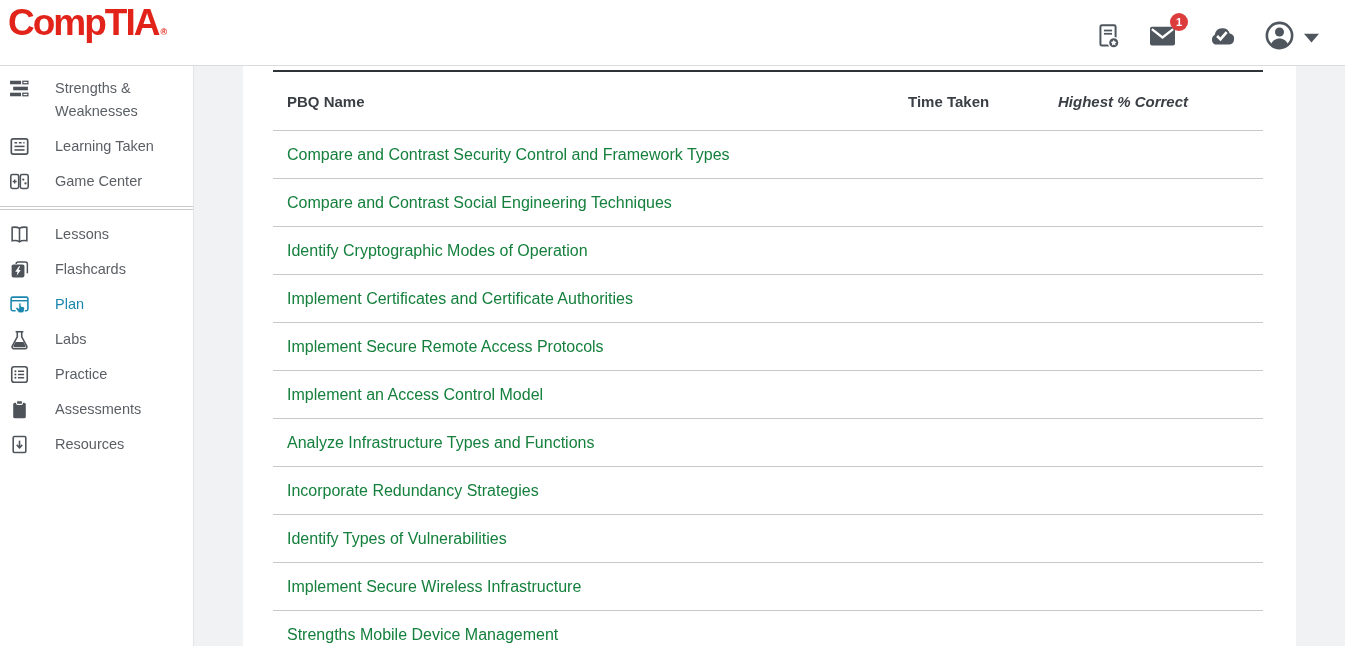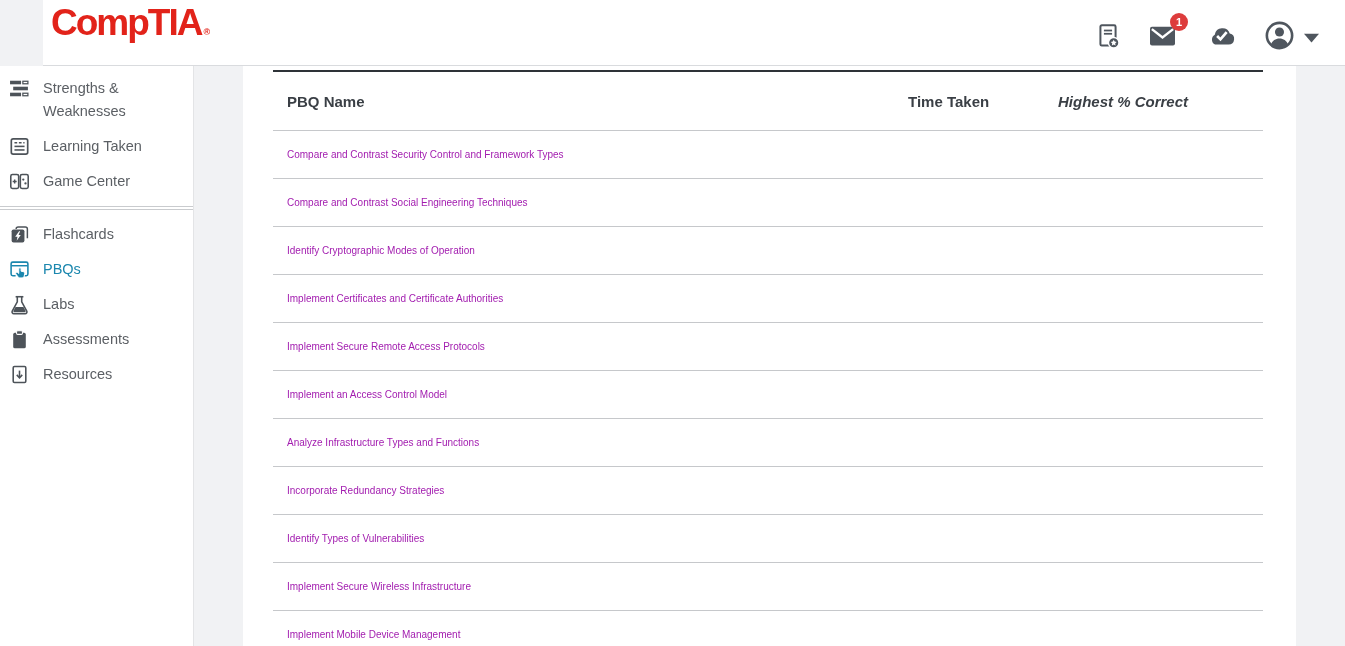--- a/index.html
+++ b/index.html
@@ -8,21 +8,20 @@
     width:1345px; height:646px; overflow:hidden;
     font-family:"Liberation Sans", sans-serif;
     background:#f1f2f4;
   }
 
   
   .topbar {
     height:66px; background:#ffffff; border-bottom:1px solid #d9dbde;
     display:flex; justify-content:space-between; align-items:flex-start;
     padding:0 26px 0 8px;
-    margin-left:43px;
   }
   .logo {
     color:#e2231a; font-weight:700; font-size:37px;
     letter-spacing:-2px; line-height:46px; white-space:nowrap;
   }
   .logo .reg { font-size:9px; letter-spacing:0; margin-left:2px; font-weight:700; }
   .top-icons { display:flex; align-items:center; gap:23px; margin-top:19px; color:#4f565e; }
   .icon-btn { position:relative; display:inline-flex; cursor:pointer; }
   .badge {
     position:absolute; top:-8px; right:-8px; background:#dd3c3c; color:#fff;
@@ -38,35 +37,35 @@
   .content { width:1053px; background:#fff; padding:4px 33px 0 30px; }
   .gap-right { flex:1; }
 
   
   .side-item {
     display:flex; align-items:flex-start; gap:13px;
     padding:6px 6px 6px 9px; color:#5b5f64; font-size:14.5px; cursor:pointer;
   }
   .side-item .s-icon { width:21px; height:21px; flex:0 0 21px; color:#4d5359; margin-top:1px; }
   .side-item .s-icon svg { width:21px; height:21px; display:block; }
-  .side-item .s-label { line-height:23px; }
+  .side-item .s-label { line-height:23px;margin-left:12px; }
   .side-item.active { color:#1b87ae; }
   .side-item.active .s-icon { color:#1b87ae; }
   .side-divider { border-top:1px solid #c9cbce; border-bottom:1px solid #c9cbce; height:4px; margin:7px 0; }
 
   
   .pbq-table { border-top:2px solid #2e3338; }
   .t-header, .t-row { display:grid; grid-template-columns:1fr 150px 205px; align-items:center; }
   .t-header {
     height:59px; border-bottom:1px solid #c6c8cb;
     font-weight:700; font-size:15px; color:#3a3f45;
   }
   .t-row {
     height:48px; border-bottom:1px solid #c6c8cb;
-    font-size:10px; color:#a21caf; cursor:pointer; background:#fff;
+    font-size:16px; color:#15803d; cursor:pointer; background:#fff;
   }
   .c1 { padding-left:14px; }
   .c2, .c3 { text-align:left; }
   .c3 { padding-right:16px;font-style:italic; }
 </style>
 </head>
 <body>
 
 <div class="topbar">
   <div class="logo">
@@ -162,54 +161,77 @@
               <circle cx="13.6" cy="8.2" r="1.1" fill="currentColor"></circle>
               <circle cx="15.7" cy="11.8" r="1.1" fill="currentColor"></circle>
             </svg>
           </span>
           <span class="s-label">Game Center</span>
         </div>
       </div>
     <div class="side-divider"></div>
     <div>
 
+        <div class="side-item">
+          <span class="s-icon">
+            <svg viewBox="0 0 20 20">
+              <path d="M10,4.2 C8.4,3 5.8,2.7 3,3.2 V16 C5.8,15.5 8.4,15.8 10,17 C11.6,15.8 14.2,15.5 17,16 V3.2 C14.2,2.7 11.6,3 10,4.2 Z" fill="none" stroke="currentColor" stroke-width="1.5"></path>
+              <line x1="10" y1="4.2" x2="10" y2="17" stroke="currentColor" stroke-width="1.5"></line>
+            </svg>
+          </span>
+          <span class="s-label">Lessons</span>
+        </div>
 
         <div class="side-item">
           <span class="s-icon">
             <svg viewBox="0 0 20 20">
               <path d="M6.8,4.8 a2,2 0 0 1 2,-2 h6.7 a2,2 0 0 1 2,2 v8.7" fill="none" stroke="currentColor" stroke-width="1.4"></path>
               <rect x="2.5" y="5.2" width="12.2" height="12.3" rx="1.8" fill="currentColor"></rect>
               <polygon points="9.6,6.8 5.9,12.2 8.1,12.2 7.3,15.9 11.2,10.4 9.1,10.4 10.6,6.8" fill="#fff"></polygon>
             </svg>
           </span>
           <span class="s-label">Flashcards</span>
         </div>
 
         <div class="side-item active">
           <span class="s-icon">
             <svg viewBox="0 0 20 20">
               <path d="M6.3,16 H3.6 a1.6,1.6 0 0 1 -1.6,-1.6 V4.6 A1.6,1.6 0 0 1 3.6,3 h12.8 A1.6,1.6 0 0 1 18,4.6 v9.8 a1.6,1.6 0 0 1 -1.6,1.6 h-1.7" fill="none" stroke="currentColor" stroke-width="1.5"></path>
               <line x1="2.2" y1="6.4" x2="17.8" y2="6.4" stroke="currentColor" stroke-width="1.4"></line>
               <path d="M9.3,9.4 v4.4 l-1.2,-1 a1.1,1.1 0 0 0 -1.6,1.4 l2.2,3 a2,2 0 0 0 1.6,.8 h2.2 a2,2 0 0 0 2,-1.7 l.4,-2.5 a1.5,1.5 0 0 0 -1.2,-1.7 l-2.2,-.5 v-2.2 a1.1,1.1 0 0 0 -2.2,0 z" fill="currentColor" stroke="#fff" stroke-width="0.9"></path>
             </svg>
           </span>
-          <span class="s-label">PBQs</span>
+          <span class="s-label">Plan</span>
         </div>
 
         <div class="side-item">
           <span class="s-icon">
             <svg viewBox="0 0 20 20">
               <path d="M7.9,2.6 v4.9 l-4.8,8.8 a1.7,1.7 0 0 0 1.5,2.5 h10.8 a1.7,1.7 0 0 0 1.5,-2.5 l-4.8,-8.8 v-4.9" fill="none" stroke="currentColor" stroke-width="1.5"></path>
               <line x1="6.3" y1="2.6" x2="13.7" y2="2.6" stroke="currentColor" stroke-width="1.5"></line>
               <path d="M6.2,12.4 h7.6 l1.9,3.5 a1,1 0 0 1 -0.9,1.5 H5.2 a1,1 0 0 1 -0.9,-1.5 z" fill="currentColor"></path>
             </svg>
           </span>
           <span class="s-label">Labs</span>
         </div>
 
+        <div class="side-item">
+          <span class="s-icon">
+            <svg viewBox="0 0 20 20">
+              <rect x="2.6" y="2.6" width="14.8" height="14.8" rx="2.2" fill="none" stroke="currentColor" stroke-width="1.5"></rect>
+              <circle cx="6.1" cy="6.9" r="1" fill="currentColor"></circle>
+              <line x1="8.6" y1="6.9" x2="14.4" y2="6.9" stroke="currentColor" stroke-width="1.4"></line>
+              <circle cx="6.1" cy="10" r="1" fill="currentColor"></circle>
+              <line x1="8.6" y1="10" x2="14.4" y2="10" stroke="currentColor" stroke-width="1.4"></line>
+              <circle cx="6.1" cy="13.1" r="1" fill="currentColor"></circle>
+              <line x1="8.6" y1="13.1" x2="14.4" y2="13.1" stroke="currentColor" stroke-width="1.4"></line>
+            </svg>
+          </span>
+          <span class="s-label">Practice</span>
+        </div>
 
         <div class="side-item">
           <span class="s-icon">
             <svg viewBox="0 0 20 20">
               <rect x="4" y="3.6" width="12" height="14.8" rx="1.6" fill="currentColor"></rect>
               <rect x="7.2" y="1.7" width="5.6" height="3.4" rx="1" fill="currentColor" stroke="#fff" stroke-width="1"></rect>
             </svg>
           </span>
           <span class="s-label">Assessments</span>
         </div>
@@ -292,21 +314,21 @@
             <div class="c3"></div>
           </div>
 
           <div class="t-row">
             <div class="c1">Implement Secure Wireless Infrastructure</div>
             <div class="c2"></div>
             <div class="c3"></div>
           </div>
 
           <div class="t-row">
-            <div class="c1">Implement Mobile Device Management</div>
+            <div class="c1">Strengths Mobile Device Management</div>
             <div class="c2"></div>
             <div class="c3"></div>
           </div>
         </div>
     </div>
   </div>
 
   <div class="gap-right"></div>
 </div>
 

